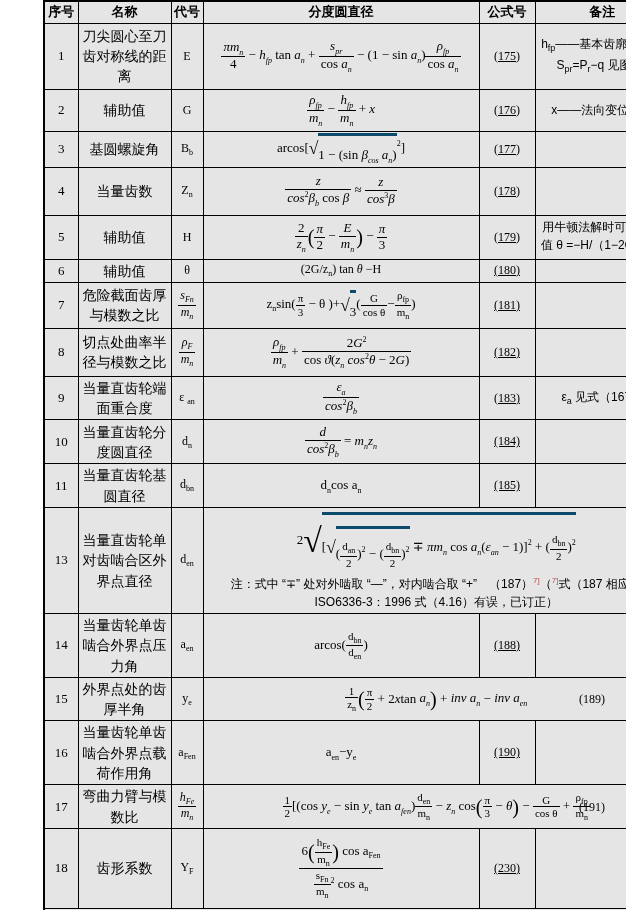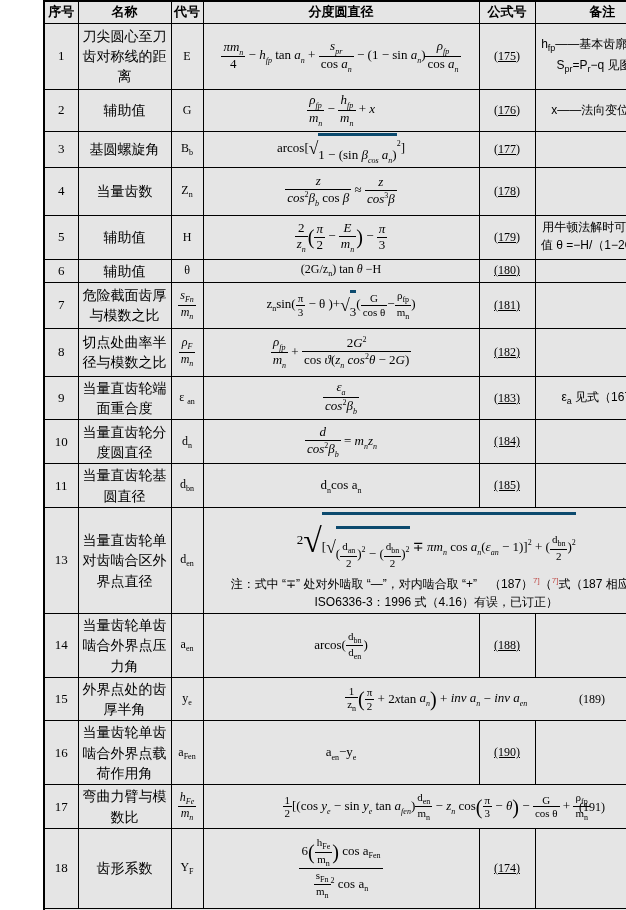--- a/index.html
+++ b/index.html
@@ -198,21 +198,21 @@
     <td class="c-name">弯曲力臂与模数比</td>
     <td class="c-sym"><span class="fr"><span class="nu"><i>h<sub>Fe</sub></i></span><span class="de"><i>m<sub>n</sub></i></span></span></td>
     <td class="c-f rel" colspan="3"><span class="fr sm"><span class="nu">1</span><span class="de">2</span></span>[(cos <i>y<sub>e</sub></i> − sin <i>y<sub>e</sub></i> tan <i>a<sub>fen</sub></i>)<span class="fr sm"><span class="nu">d<sub>en</sub></span><span class="de">m<sub>n</sub></span></span> − <i>z<sub>n</sub></i> cos<span class="bp">(</span><span class="fr sm"><span class="nu">π</span><span class="de">3</span></span> − <i>θ</i><span class="bp">)</span> − <span class="fr sm"><span class="nu">G</span><span class="de">cos θ</span></span> + <span class="fr sm"><span class="nu">ρ<sub>fp</sub></span><span class="de">m<sub>n</sub></span></span><span class="fno-abs">(191)</span></td>
   </tr>
 
   <tr style="height:80px">
     <td class="c-no">18</td>
     <td class="c-name">齿形系数</td>
     <td class="c-sym">Y<sub>F</sub></td>
     <td class="c-f"><span class="fr"><span class="nu">6<span class="bp">(</span><span class="fr sm"><span class="nu">h<sub>Fe</sub></span><span class="de">m<sub>n</sub></span></span><span class="bp">)</span> cos a<sub>Fen</sub></span><span class="de"><span class="fr sm"><span class="nu">s<sub>Fn</sub></span><span class="de">m<sub>n</sub></span></span><sup>2</sup> cos a<sub>n</sub></span></span></td>
-    <td class="c-fn">(174)</td>
+    <td class="c-fn">(230)</td>
     <td class="c-rk"></td>
   </tr>
 
   <tr style="height:24px">
     <td class="footer-cell" colspan="6">注：在表中 19 至表 22 中，长度单位为 mm；角度单位为 rad.</td>
   </tr>
 </tbody>
     </table>
 </div>
 

